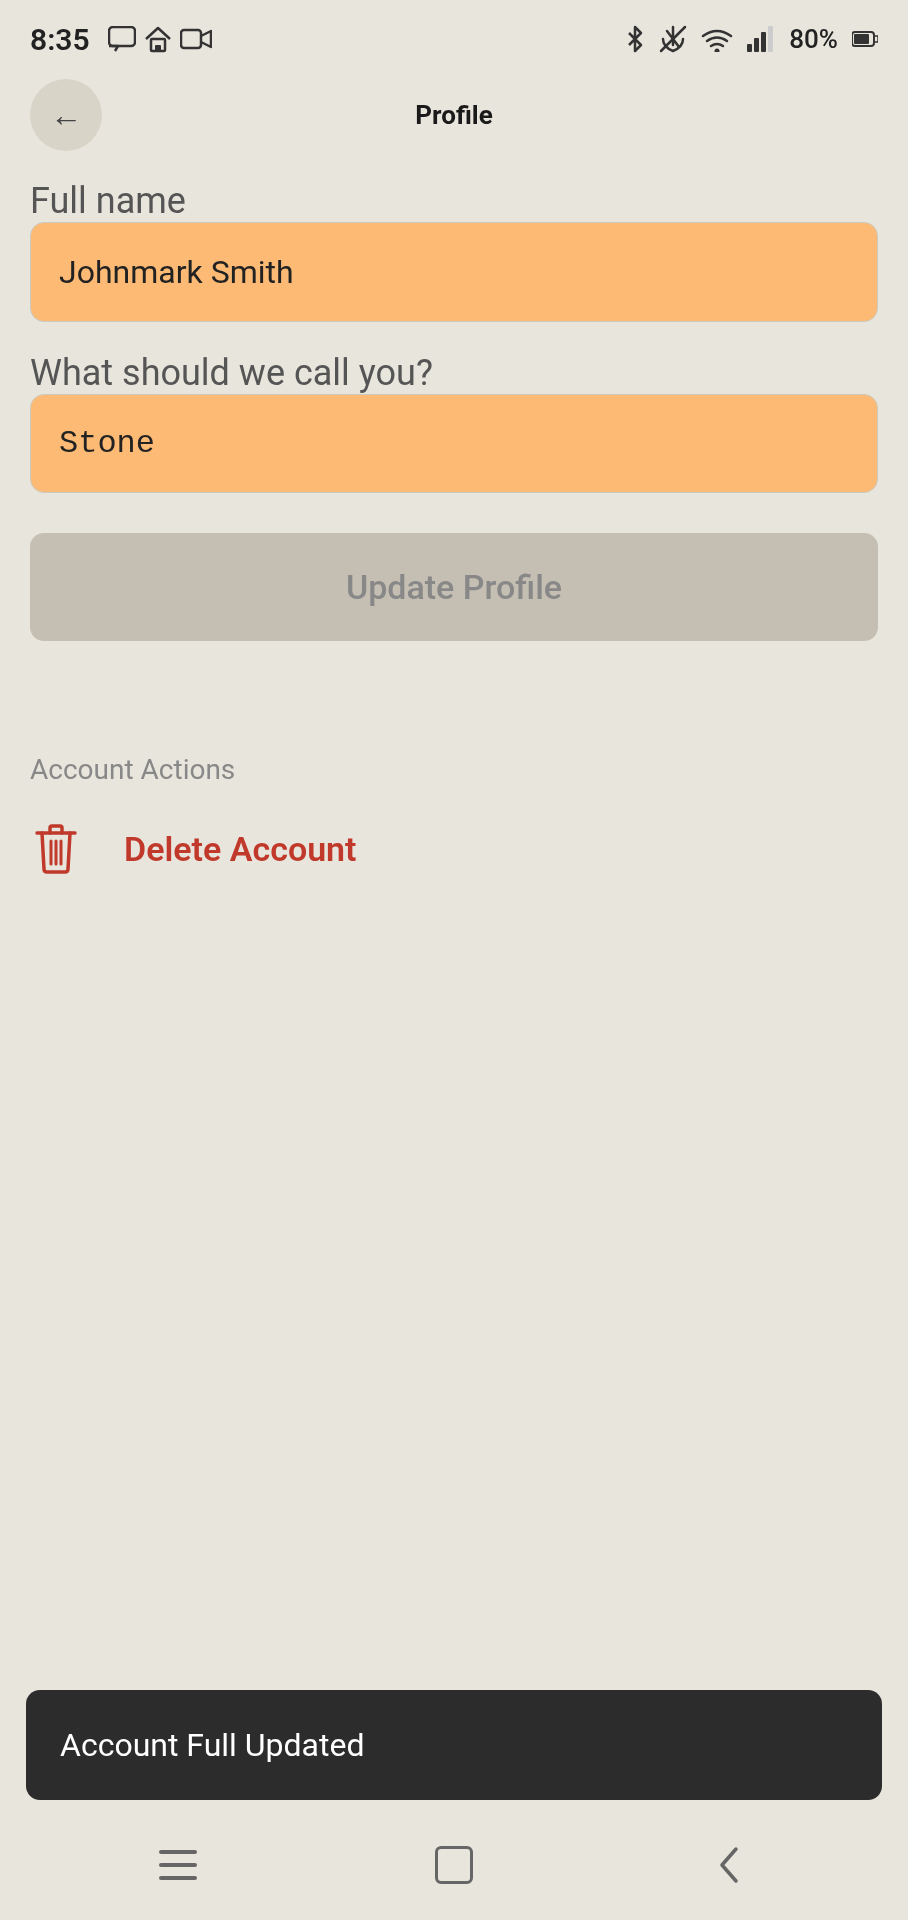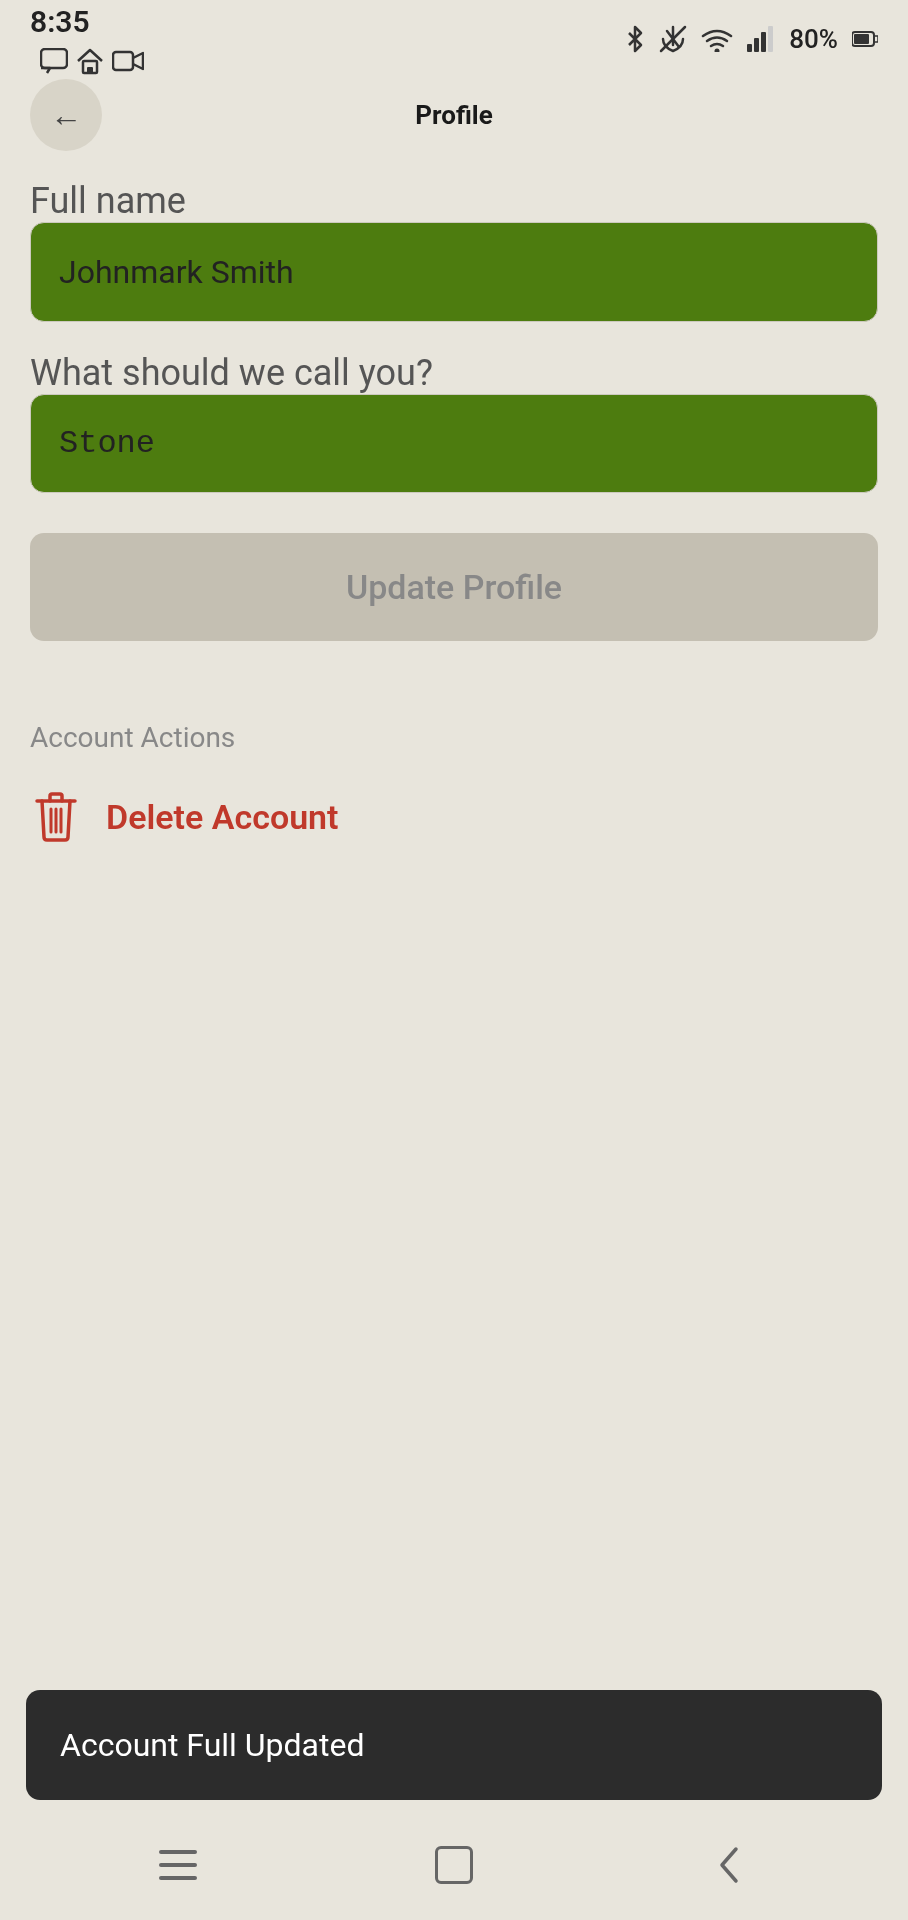--- a/index.html
+++ b/index.html
@@ -35,23 +35,22 @@
 
     .status-icons-left {
       display: flex;
       align-items: center;
       gap: 8px;
       margin-left: 10px;
     }
 
     .status-left-group {
       display: flex;
-      align-items: flex-start;
+      align-items: center;
       gap: 8px;
-      flex-direction: column;
     }
 
     .status-right-group {
       display: flex;
       align-items: center;
       gap: 14px;
       font-size: 26px;
       color: #222;
     }
 
@@ -104,21 +103,21 @@
 
     .field-label {
       font-size: 36px;
       color: #555;
       margin-bottom: 14px;
       font-weight: 400;
     }
 
     .text-input {
       width: 100%;
-      background-color: #4d7c0f;
+      background-color: #fdba74;
       border: 1.5px solid #ccc9be;
       border-radius: 14px;
       padding: 30px 28px;
       font-size: 32px;
       color: #222;
       outline: none;
       font-family: inherit;
       margin-bottom: 30px;
     }
 
@@ -127,21 +126,21 @@
       background-color: #c4bfb2;
       border: none;
       border-radius: 14px;
       padding: 34px;
       font-size: 34px;
       color: #888;
       font-weight: 500;
       cursor: pointer;
       font-family: inherit;
       margin-top: 10px;
-      margin-bottom: 60px;
+      margin-bottom: 92px;
     }
 
     
     .account-actions-section {
       margin-top: 20px;
     }
 
     .account-actions-label {
       font-size: 28px;
       color: #888;
@@ -167,20 +166,21 @@
 
     .trash-icon svg {
       width: 44px;
       height: 52px;
     }
 
     .delete-account-text {
       font-size: 34px;
       font-weight: 600;
       color: #c0392b;
+      margin-left: 18px;
     }
 
     
     .toast-bar {
       position: absolute;
       bottom: 120px;
       left: 26px;
       right: 26px;
       background-color: #2c2c2c;
       border-radius: 14px;

